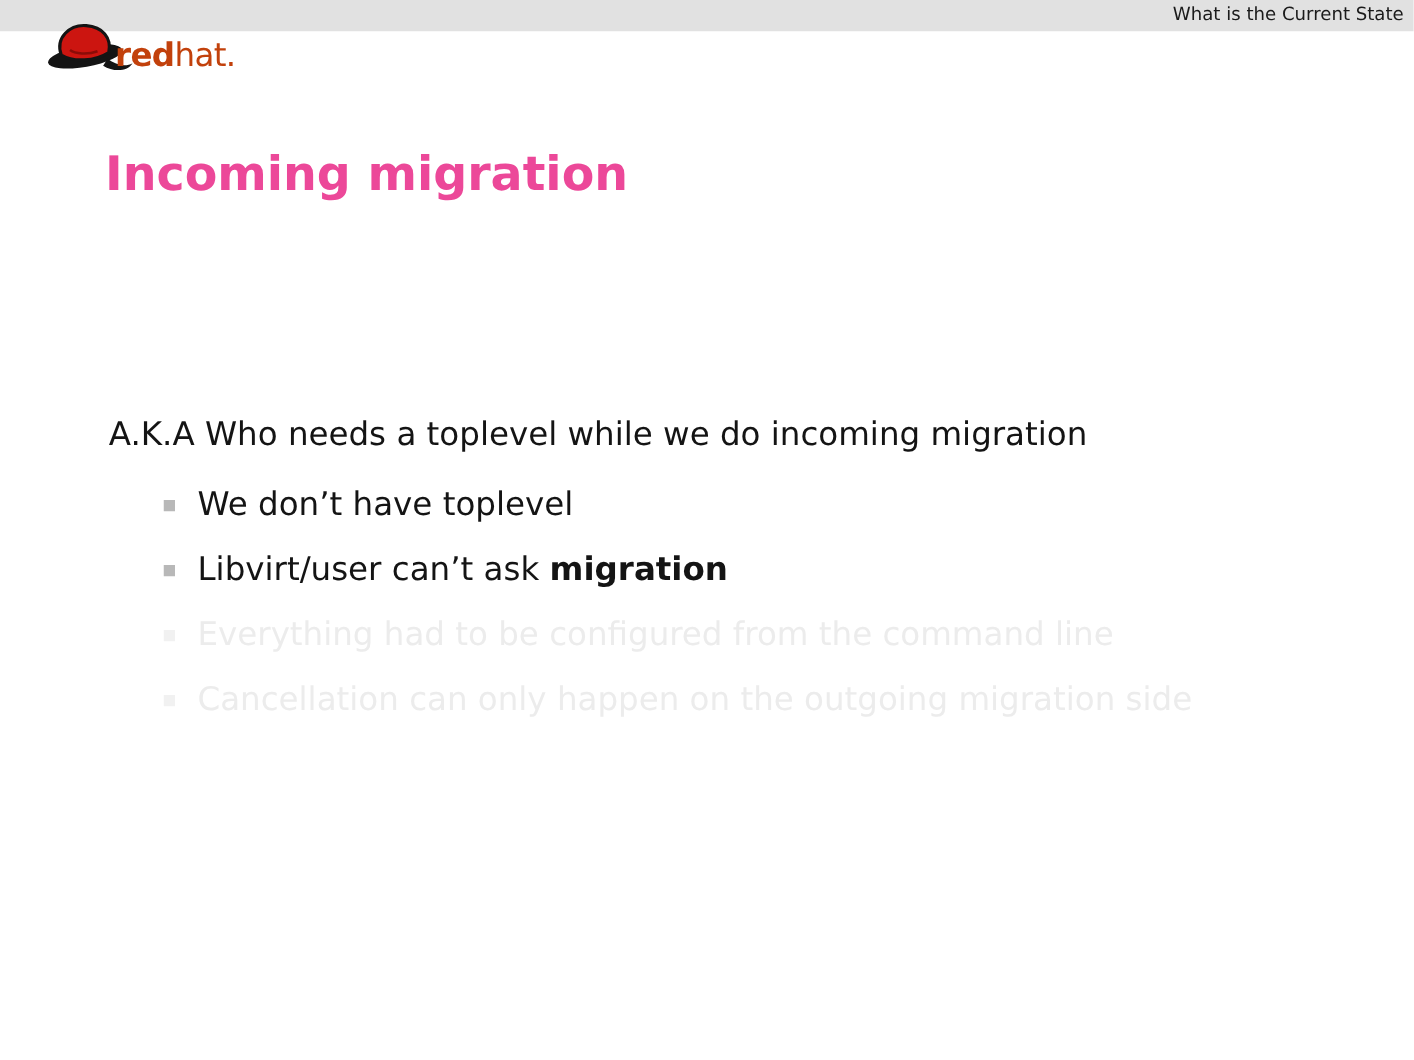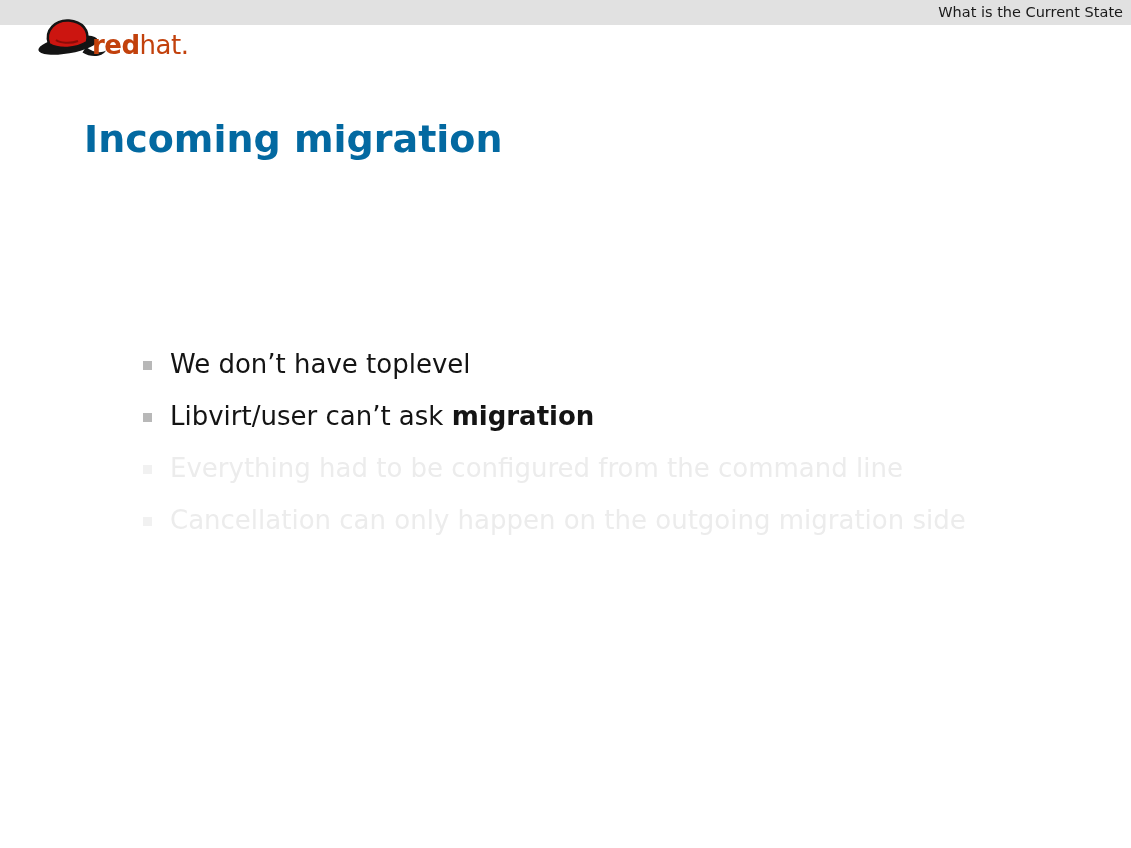--- a/index.html
+++ b/index.html
@@ -53,41 +53,41 @@
     white-space: nowrap;
   }
   .logo-word .w-bold { font-weight: 700; }
   .logo-word .w-reg  { font-weight: 400; }
   
   .slide-title {
     position: absolute;
     top: 92px; left: 84px;
     font-size: 38px;
     font-weight: 700;
-    color: #0369a1;
+    color: #ec4899;
     letter-spacing: 0;
     white-space: nowrap;
   }
   
   .content {
     position: absolute;
     top: 322px; left: 0;
     width: 1131px;
     font-size: 26px;
     color: #141414;
   }
   .intro-line {
     height: 52px;
     line-height: 52px;
     margin-left: 87px;
     white-space: nowrap;
   }
   ul.bullets {
     list-style: none;
-    margin: 16px;
+    margin: 4px;
     padding: 0;
   }
   ul.bullets li {
     height: 52px;
     line-height: 52px;
     margin-left: 127px;
     white-space: nowrap;
   }
   .marker {
     display: inline-block;
@@ -120,20 +120,21 @@
       </svg>
     </span>
     <span class="logo-word">
       <span class="w-bold">red</span><span class="w-reg">hat.</span>
     </span>
   </div>
 
   <h1 class="slide-title">Incoming migration</h1>
 
   <div class="content">
+    <div class="intro-line">A.K.A Who needs a toplevel while we do incoming migration</div>
 
     <ul class="bullets">
       <li>
         <span class="marker"></span><span>We don’t have toplevel</span><span class="bold-seg"></span><span></span>
       </li>
       <li>
         <span class="marker"></span><span>Libvirt/user can’t ask </span><span class="bold-seg">migration</span><span></span>
       </li>
       <li class="faded">
         <span class="marker"></span><span>Everything had to be configured from the command line</span><span class="bold-seg"></span><span></span>

